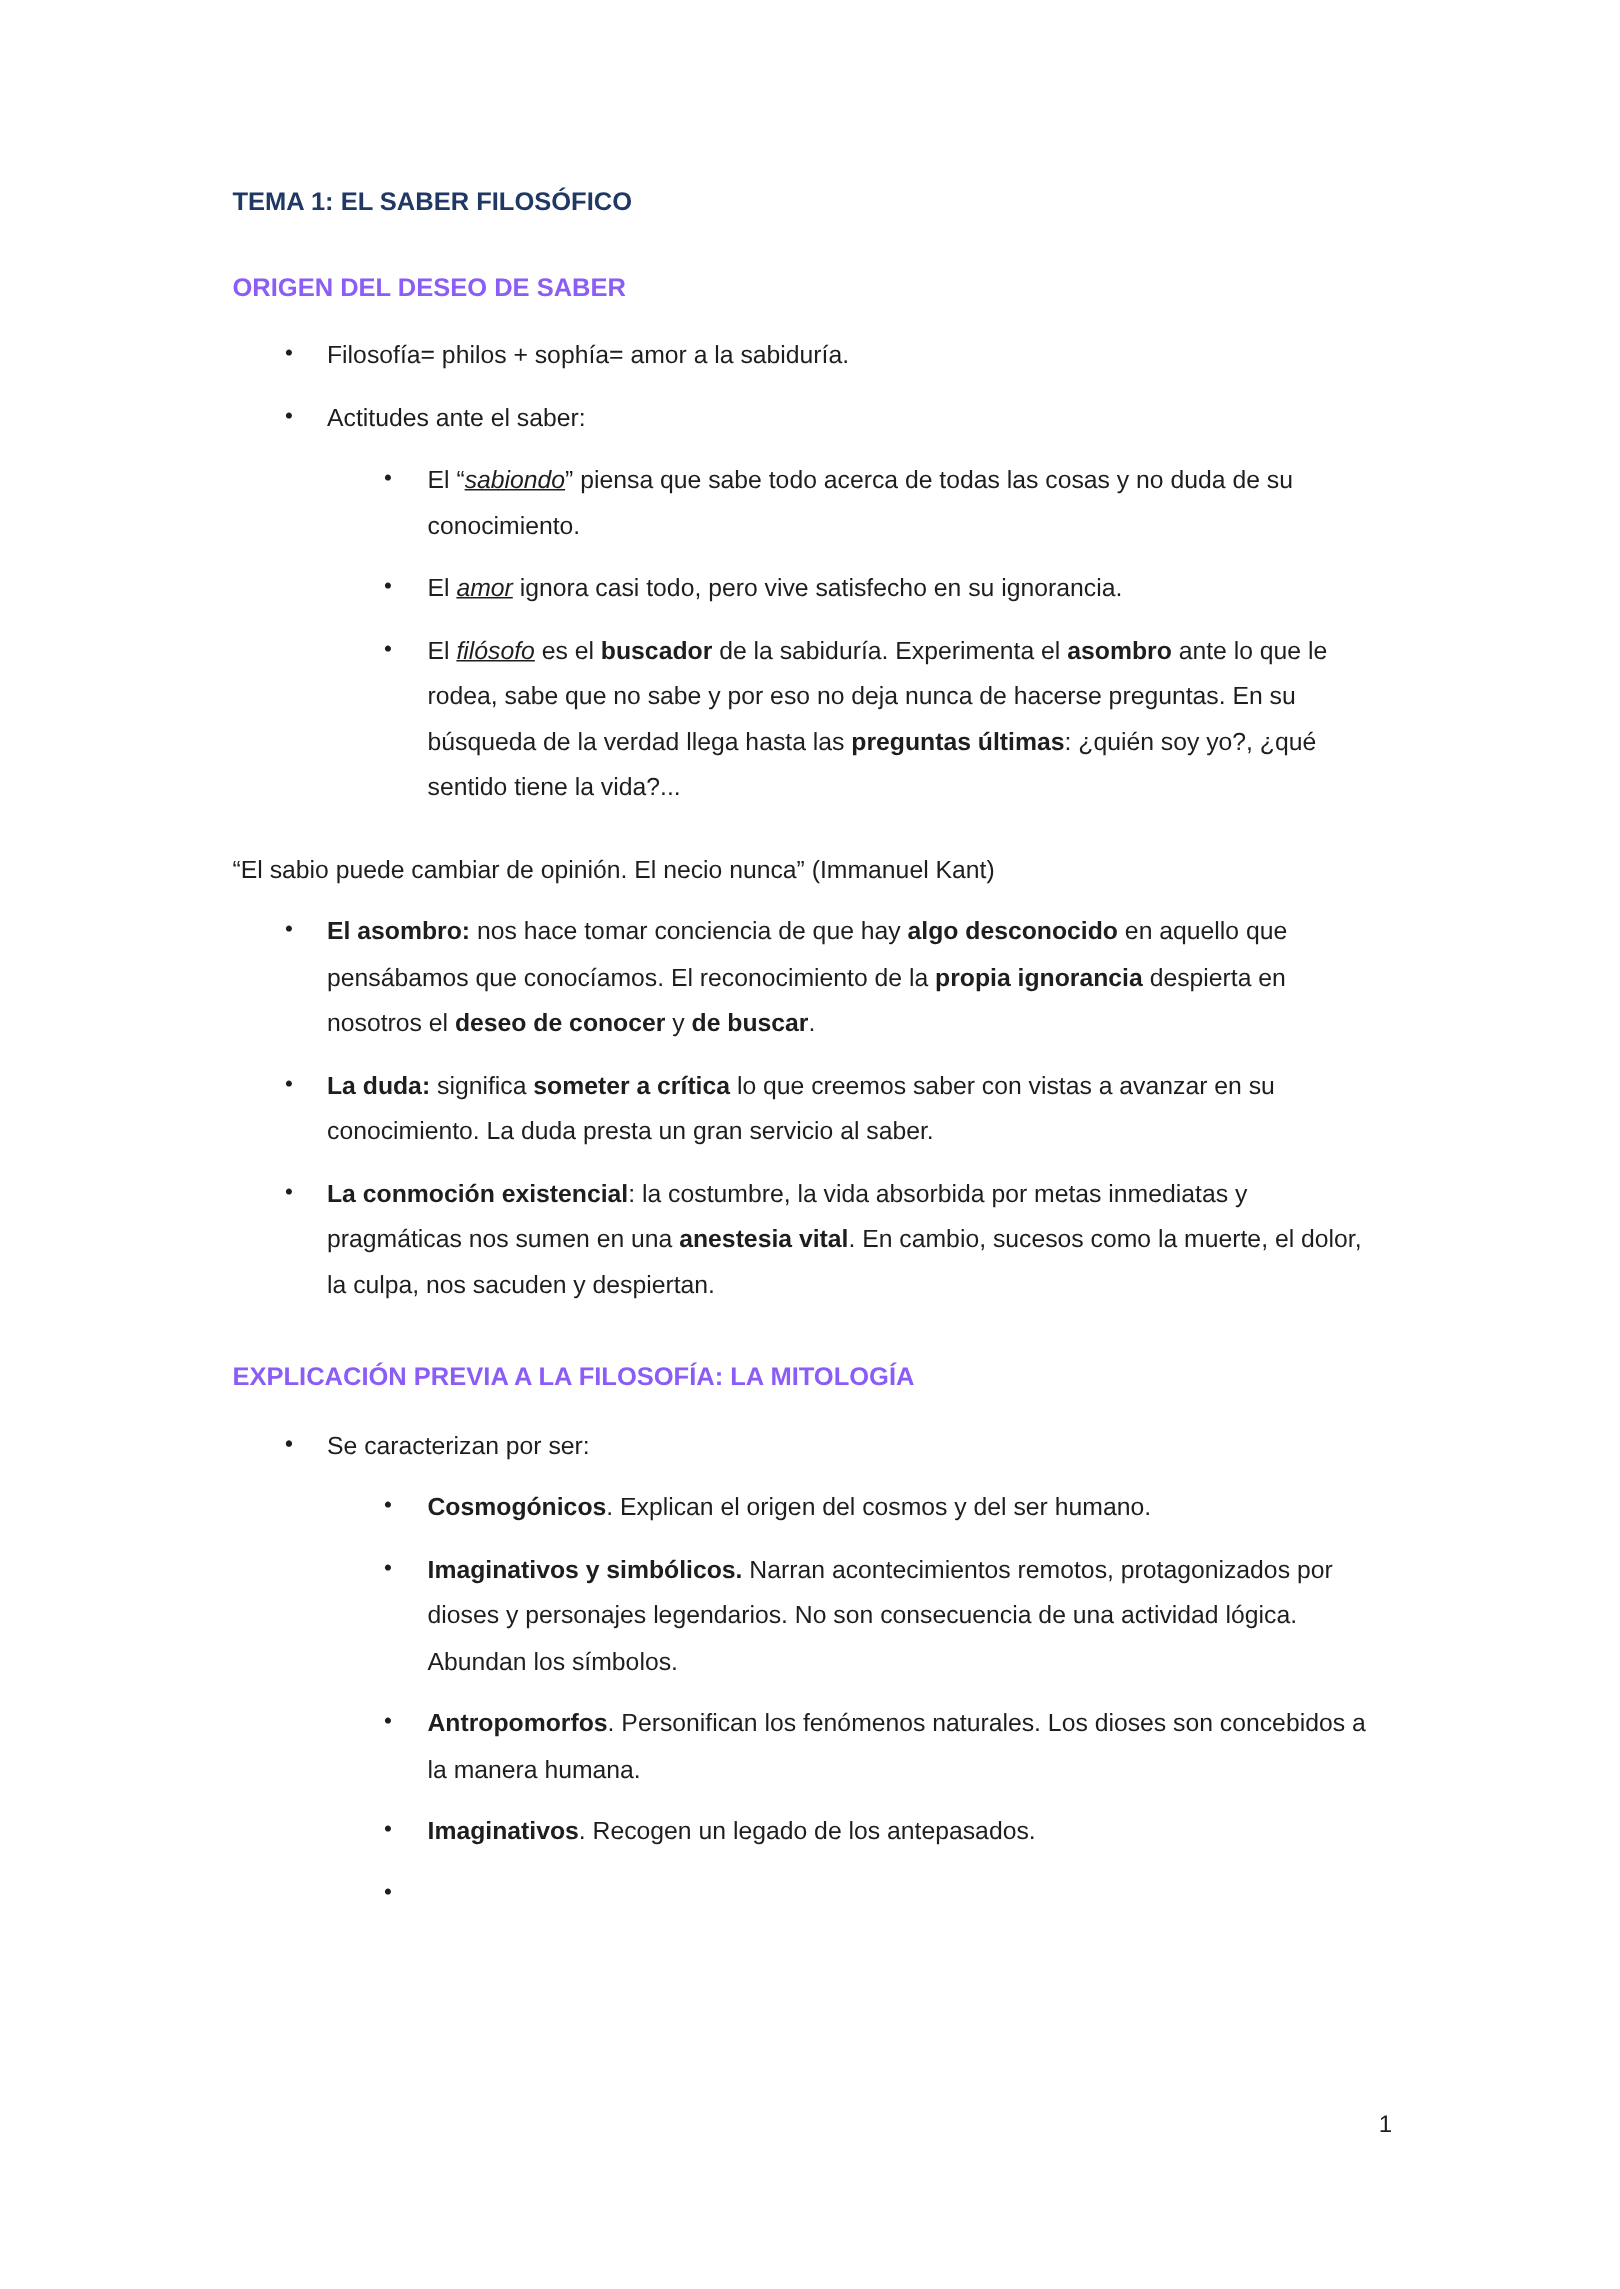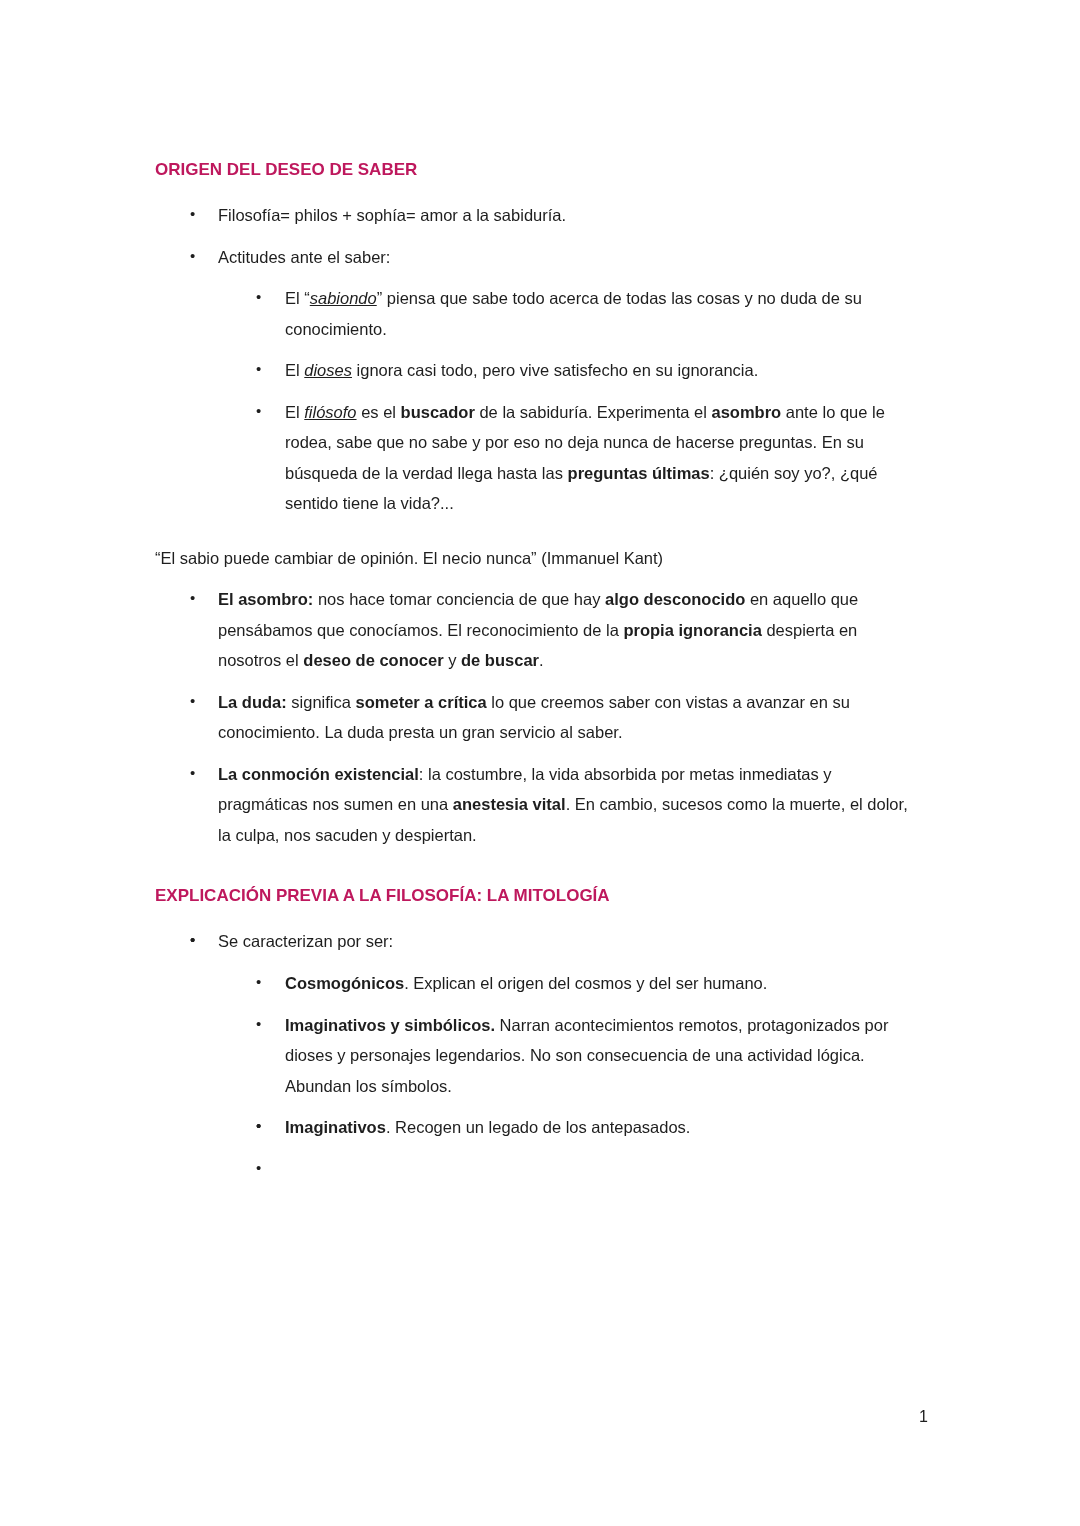--- a/index.html
+++ b/index.html
@@ -22,21 +22,21 @@
   .doc-title {
     font-size:17px;
     font-weight:700;
     color:#1f3864;
     line-height:1.3;
     margin-bottom:19px;
   }
   .heading {
     font-size:17px;
     font-weight:700;
-    color:#be185d;
+    color:#8b5cf6;
     line-height:1.3;
     margin-bottom:19px;
     margin-top:35px;
   }
   .paragraph {
     font-size:16.5px;
     line-height:1.85;
     margin-bottom:11px;
     margin-top:24px;
   }
@@ -63,35 +63,36 @@
     right:152px;
     font-size:16px;
     color:#1e1e1e;
   }
 </style>
 </head>
 <body>
 
 <div class="page">
   <div class="content">
+    <h1 class="doc-title">TEMA 1: EL SABER FILOSÓFICO</h1>
     <div>
         <h2 class="heading"><span class="seg-b">ORIGEN DEL DESEO DE SABER</span></h2>
         <div class="bullet level1"><span class="marker">•</span><span><span>Filosofía= philos + sophía= amor a la sabiduría.</span></span></div>
         <div class="bullet level1"><span class="marker">•</span><span><span>Actitudes ante el saber:</span></span></div>
         <div class="bullet level2"><span class="marker">•</span><span><span>El “</span><span class="seg-i">sabiondo</span><span>” piensa que sabe todo acerca de todas las cosas y no duda de su conocimiento.</span></span></div>
-        <div class="bullet level2"><span class="marker">•</span><span><span>El </span><span class="seg-i">dioses</span><span> ignora casi todo, pero vive satisfecho en su ignorancia.</span></span></div>
+        <div class="bullet level2"><span class="marker">•</span><span><span>El </span><span class="seg-i">amor</span><span> ignora casi todo, pero vive satisfecho en su ignorancia.</span></span></div>
         <div class="bullet level2"><span class="marker">•</span><span><span>El </span><span class="seg-i">filósofo</span><span> es el </span><span class="seg-b">buscador</span><span> de la sabiduría. Experimenta el </span><span class="seg-b">asombro</span><span> ante lo que le rodea, sabe que no sabe y por eso no deja nunca de hacerse preguntas. En su búsqueda de la verdad llega hasta las </span><span class="seg-b">preguntas últimas</span><span>: ¿quién soy yo?, ¿qué sentido tiene la vida?...</span></span></div>
         <p class="paragraph"><span>“El sabio puede cambiar de opinión. El necio nunca” (Immanuel Kant)</span></p>
         <div class="bullet level1"><span class="marker">•</span><span><span class="seg-b">El asombro:</span><span> nos hace tomar conciencia de que hay </span><span class="seg-b">algo desconocido</span><span> en aquello que pensábamos que conocíamos. El reconocimiento de la </span><span class="seg-b">propia ignorancia</span><span> despierta en nosotros el </span><span class="seg-b">deseo de conocer</span><span> y </span><span class="seg-b">de buscar</span><span>.</span></span></div>
         <div class="bullet level1"><span class="marker">•</span><span><span class="seg-b">La duda:</span><span> significa </span><span class="seg-b">someter a crítica</span><span> lo que creemos saber con vistas a avanzar en su conocimiento. La duda presta un gran servicio al saber.</span></span></div>
         <div class="bullet level1"><span class="marker">•</span><span><span class="seg-b">La conmoción existencial</span><span>: la costumbre, la vida absorbida por metas inmediatas y pragmáticas nos sumen en una </span><span class="seg-b">anestesia vital</span><span>. En cambio, sucesos como la muerte, el dolor, la culpa, nos sacuden y despiertan.</span></span></div>
         <h2 class="heading"><span class="seg-b">EXPLICACIÓN PREVIA A LA FILOSOFÍA</span><span>:</span><span class="seg-b"> LA MITOLOGÍA</span></h2>
         <div class="bullet level1"><span class="marker">•</span></div>
         <div class="bullet level1"><span class="marker">•</span><span><span>Se caracterizan por ser:</span></span></div>
         <div class="bullet level2"><span class="marker">•</span><span><span class="seg-b">Cosmogónicos</span><span>. Explican el origen del cosmos y del ser humano.</span></span></div>
         <div class="bullet level2"><span class="marker">•</span><span><span class="seg-b">Imaginativos y simbólicos.</span><span> Narran acontecimientos remotos, protagonizados por dioses y personajes legendarios. No son consecuencia de una actividad lógica. Abundan los símbolos.</span></span></div>
-        <div class="bullet level2"><span class="marker">•</span></div>
+        <div class="bullet level2"><span class="marker">•</span><span><span class="seg-b">Antropomorfos</span><span>. Personifican los fenómenos naturales. Los dioses son concebidos a la manera humana.</span></span></div>
         <div class="bullet level2"><span class="marker">•</span><span><span class="seg-b">Imaginativos</span><span>. Recogen un legado de los antepasados.</span></span></div>
         <div class="bullet level2"><span class="marker">•</span></div>
       </div>
   </div>
   <div class="page-number">1</div>
 </div>
 
 </body></html>

